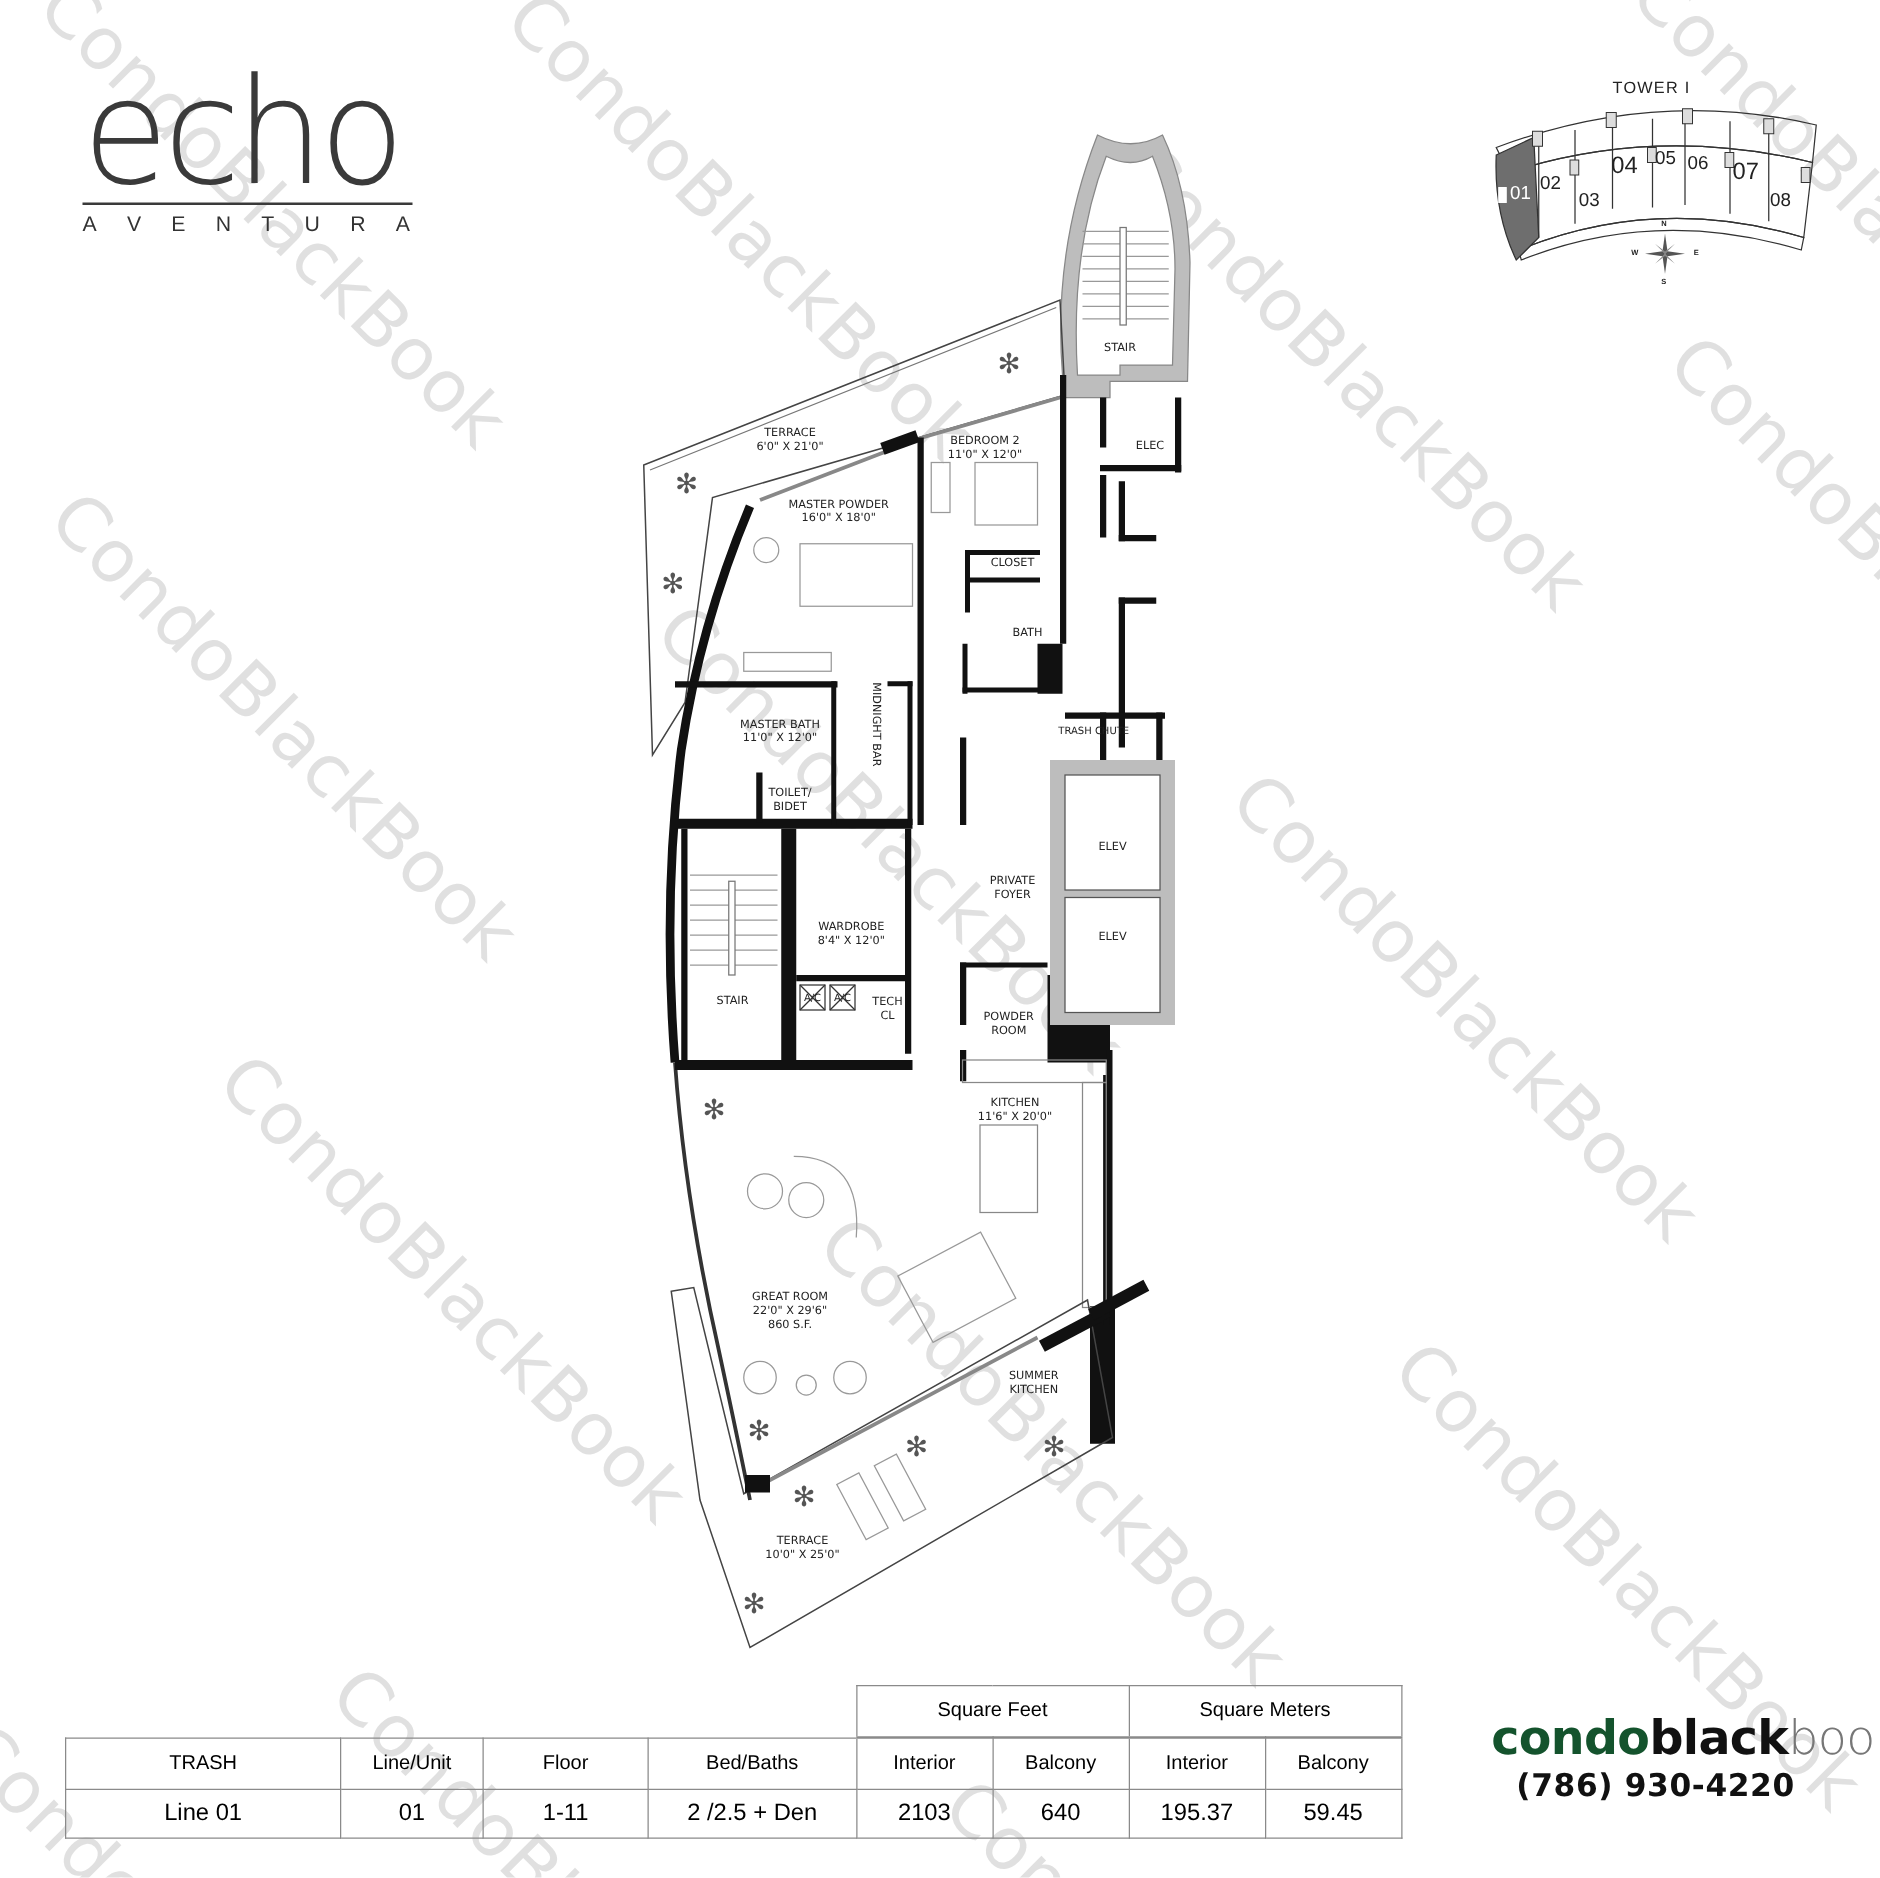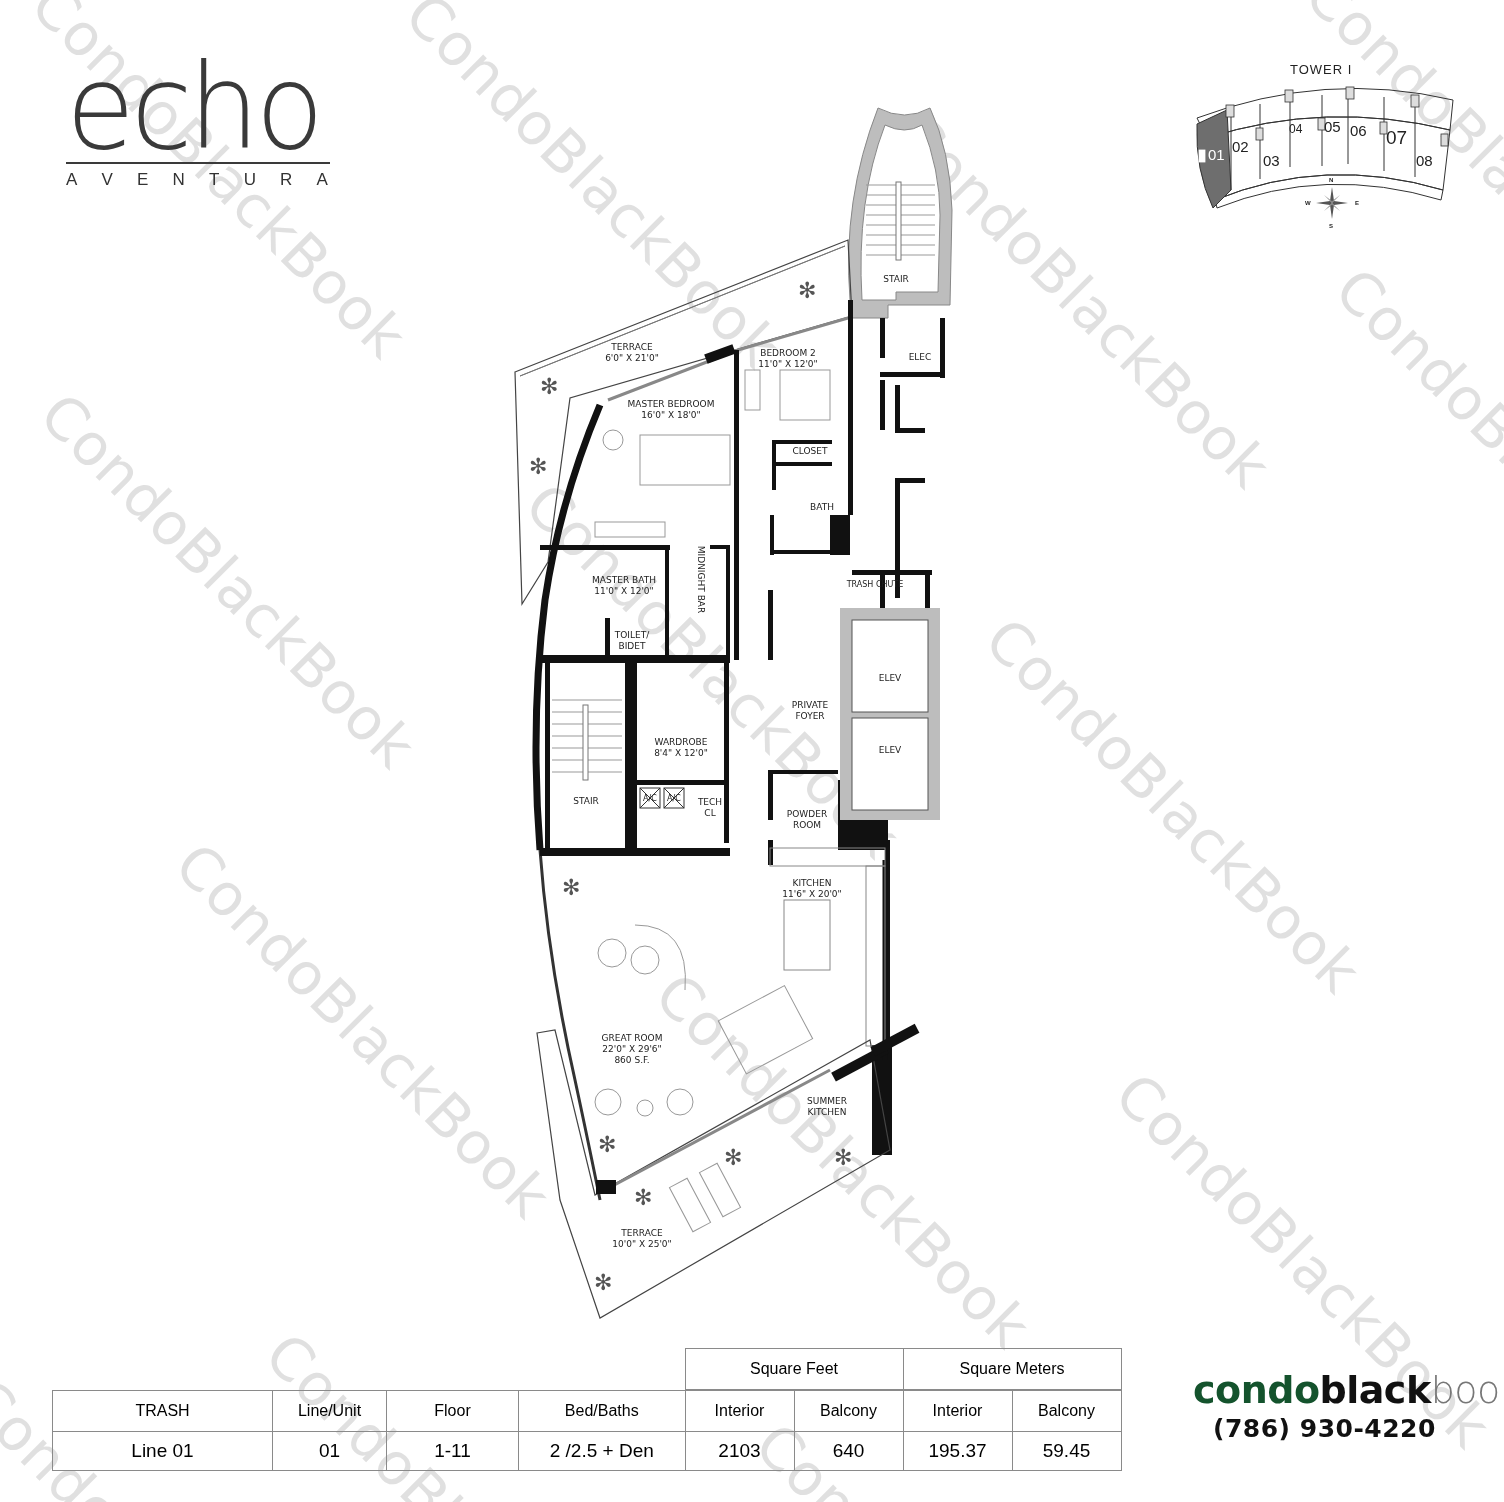--- a/index.html
+++ b/index.html
@@ -104,21 +104,21 @@
       <polygon points="-8,-8 1,-1 0,0" fill="#888"></polygon>
       <polygon points="8,8 -1,1 0,0" fill="#888"></polygon>
       <polygon points="8,-8 -1,-1 0,0" fill="#888"></polygon>
       <polygon points="-8,8 1,1 0,0" fill="#888"></polygon>
     </g>
   </svg>
   <div class="keyplan-title">TOWER I</div>
   <div class="abs" style="left:23px;top:86px;font-size:15px;color:#fff;">01</div>
   <div class="abs" style="left:47px;top:78px;font-size:15px;">02</div>
   <div class="abs" style="left:78px;top:66px;font-size:15px;margin-top:26px;">03</div>
-  <div class="abs" style="left:104px;top:62px;font-size:12px;">04</div>
+  <div class="abs" style="left:104px;top:62px;font-size:19px;">04</div>
   <div class="abs" style="left:139px;top:58px;font-size:15px;">05</div>
   <div class="abs" style="left:165px;top:62px;font-size:15px;">06</div>
   <div class="abs" style="left:201px;top:67px;font-size:19px;">07</div>
   <div class="abs" style="left:231px;top:92px;font-size:15px;">08</div>
   <div class="abs" style="left:144px;top:117px;font-size:6px;font-weight:bold;">N</div>
   <div class="abs" style="left:144px;top:163px;font-size:6px;font-weight:bold;">S</div>
   <div class="abs" style="left:120px;top:140px;font-size:6px;font-weight:bold;">W</div>
   <div class="abs" style="left:170px;top:140px;font-size:6px;font-weight:bold;">E</div>
 </div>
 
@@ -249,21 +249,21 @@
       <text x="834" y="1165">✻</text>
       <text x="634" y="1205">✻</text>
       <text x="594" y="1290">✻</text>
     </g>
   </svg>
 
   <div class="room-label" style="left:896px;top:274px;"><span>STAIR</span></div>
   <div class="room-label" style="left:920px;top:352px;"><span>ELEC</span></div>
   <div class="room-label" style="left:632px;top:342px;"><div>TERRACE</div><div>6'0" X 21'0"</div></div>
   <div class="room-label" style="left:788px;top:348px;"><div>BEDROOM 2</div><div>11'0" X 12'0"</div></div>
-  <div class="room-label" style="left:671px;top:399px;"><div>MASTER BEDROOM</div><div>16'0" X 18'0"</div></div>
+  <div class="room-label" style="left:671px;top:399px;"><div>MASTER POWDER</div><div>16'0" X 18'0"</div></div>
   <div class="room-label" style="left:810px;top:446px;"><span>CLOSET</span></div>
   <div class="room-label" style="left:822px;top:502px;"><span>BATH</span></div>
   <div class="room-label vertical" style="left:700px;top:574px;"><span>MIDNIGHT BAR</span></div>
   <div class="room-label" style="left:624px;top:575px;"><div>MASTER BATH</div><div>11'0" X 12'0"</div></div>
   <div class="room-label small" style="left:875px;top:580px;"><span>TRASH CHUTE</span></div>
   <div class="room-label" style="left:632px;top:630px;width:40px;"><span>TOILET/ BIDET</span></div>
   <div class="room-label" style="left:890px;top:673px;"><span>ELEV</span></div>
   <div class="room-label" style="left:810px;top:700px;width:50px;"><span>PRIVATE FOYER</span></div>
   <div class="room-label" style="left:890px;top:745px;"><span>ELEV</span></div>
   <div class="room-label" style="left:681px;top:737px;"><div>WARDROBE</div><div>8'4" X 12'0"</div></div>

